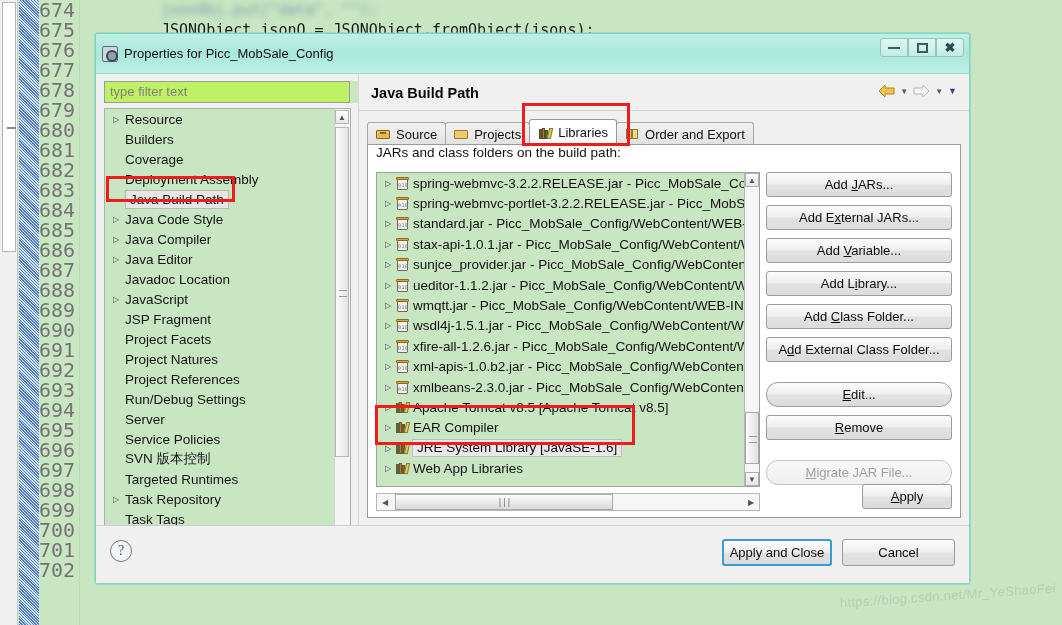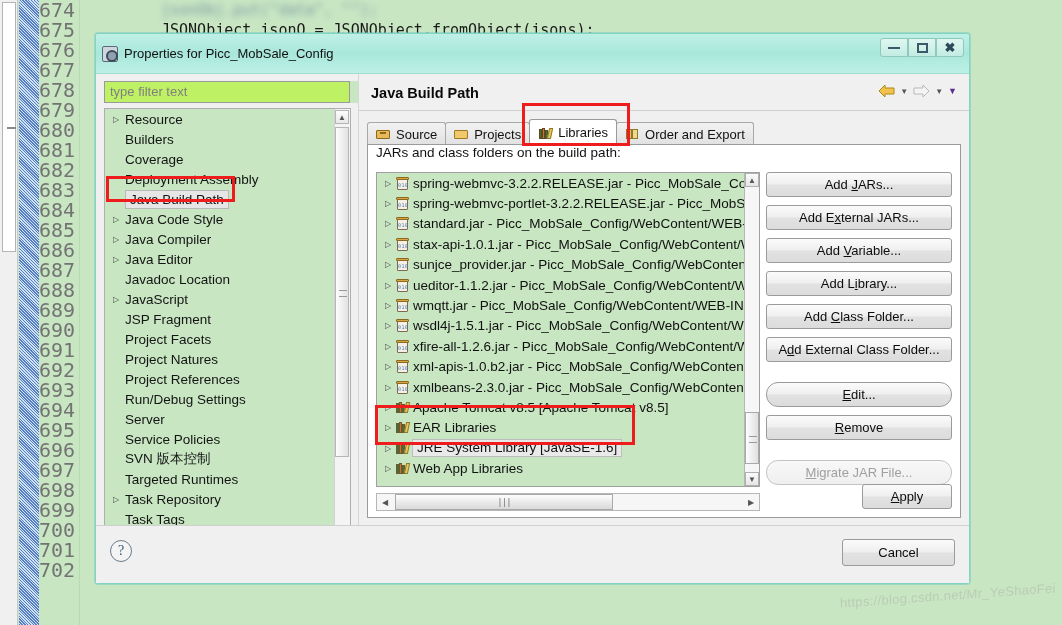--- a/index.html
+++ b/index.html
@@ -712,21 +712,21 @@
                   <span class="lbl">Apache Tomcat v8.5 [Apache Tomcat v8.5]</span>
                 </div>
                 <div class="jar-row">
                   <span class="tw">▷</span>
                   <span class="ic-lib">
                     <span class="b1"></span>
                     <span class="b2"></span>
                     <span class="b3"></span>
                     <span class="b4"></span>
                   </span>
-                  <span class="lbl">EAR Libraries</span>
+                  <span class="lbl">EAR Compiler</span>
                 </div>
                 <div class="jar-row highlight">
                   <span class="tw">▷</span>
                   <span class="ic-lib">
                     <span class="b1"></span>
                     <span class="b2"></span>
                     <span class="b3"></span>
                     <span class="b4"></span>
                   </span>
                   <span class="lbl">JRE System Library [JavaSE-1.6]</span>
@@ -792,20 +792,21 @@
               <span id="apply-label"><span class="mn">A</span>pply</span>
             </div>
           </div>
         </div>
       </div>
     </div>
 
     <div class="dlg-footer">
       <div class="help-btn">?</div>
       <div class="footer-btns">
+        <div class="btn-default">Apply and Close</div>
         <div class="btn-cancel">Cancel</div>
       </div>
     </div>
   </div>
 
   <div class="redbox" style="left:106px; top:176px; width:129px; height:26px;"></div>
   <div class="redbox" style="left:522px; top:103px; width:108px; height:43px;"></div>
   <div class="redbox" style="left:375px; top:405px; width:260px; height:40px;"></div>
 
 </div>

